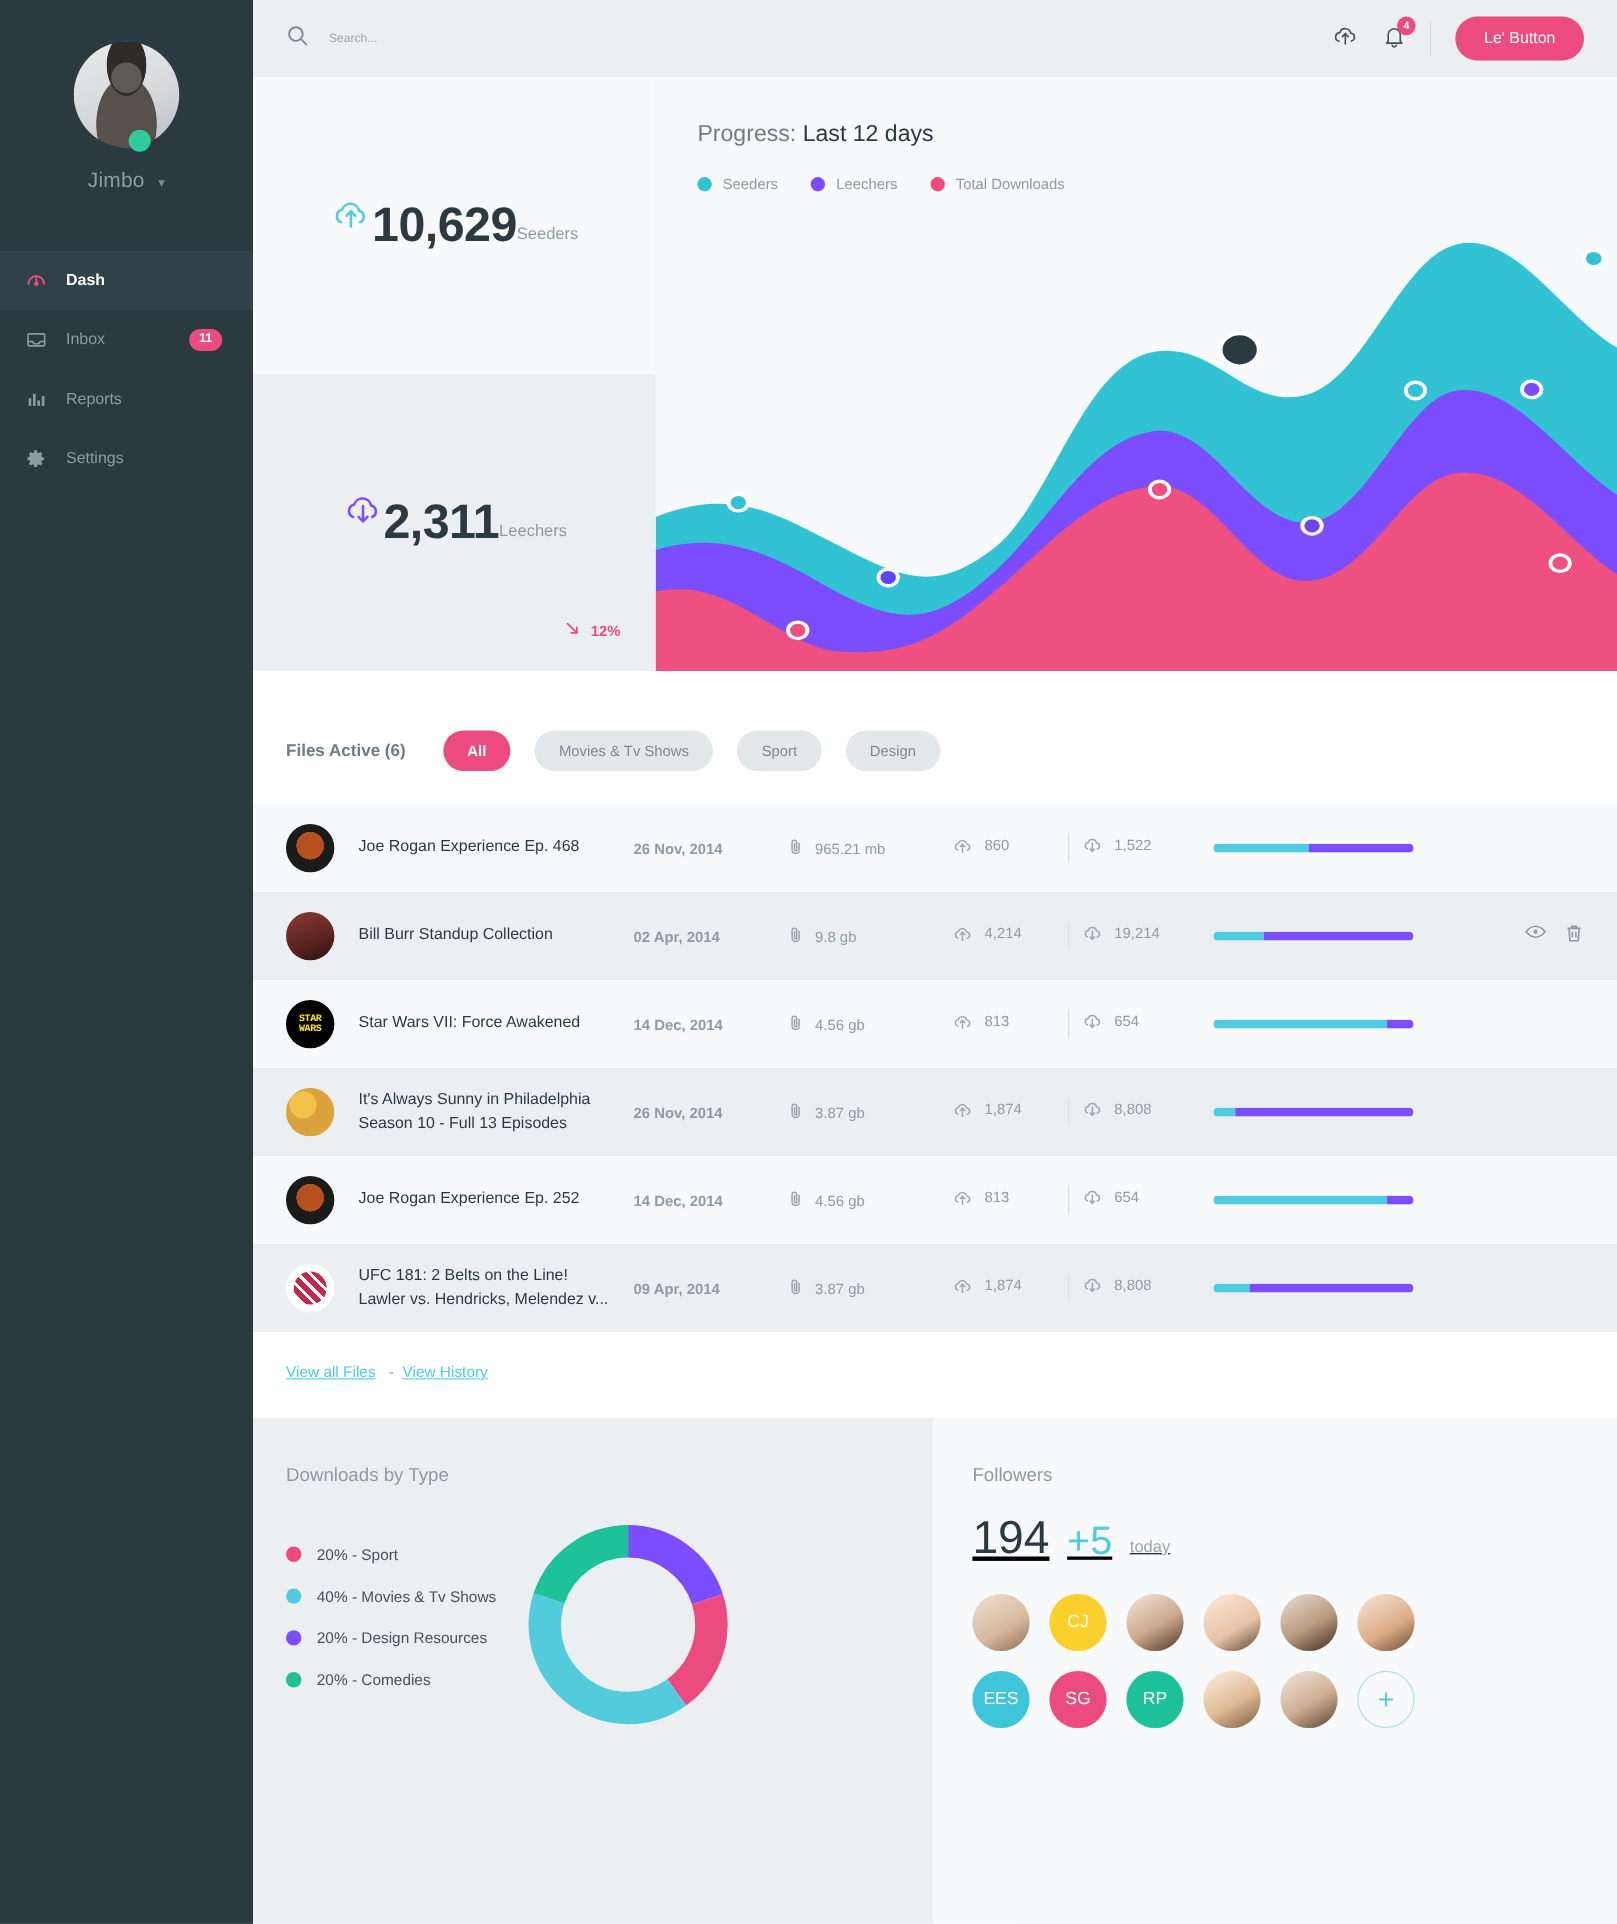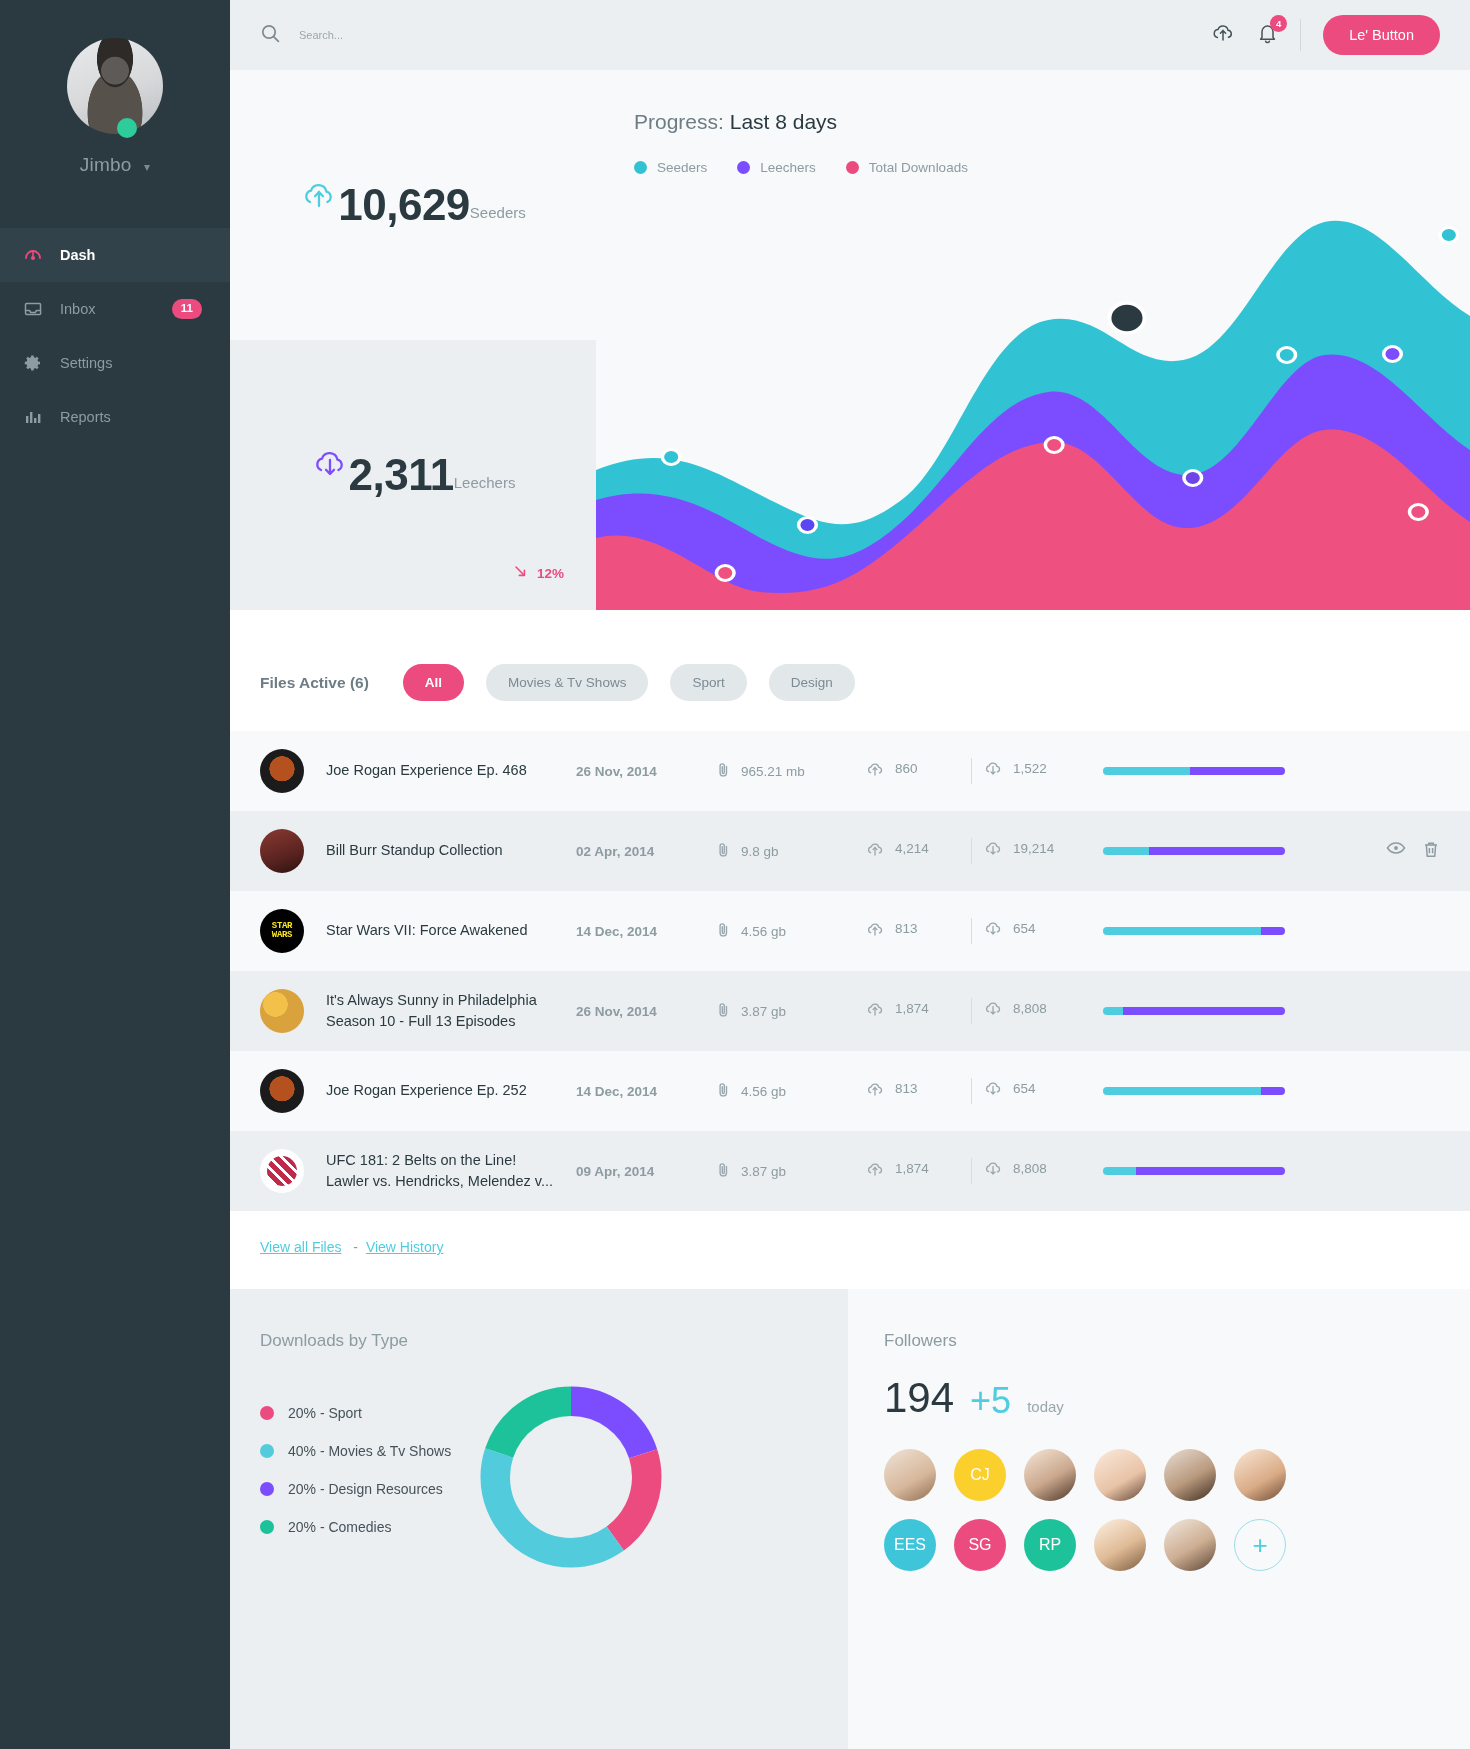--- a/index.html
+++ b/index.html
@@ -154,21 +154,21 @@
   .bottom { display:flex; flex:1; min-height:0; }
   .downloads { width:618px; flex:0 0 618px; background:#eceff1; padding:42px 0 0 30px; }
   .panel-title { font-size:17px; color:#8d9ba2; margin-bottom:26px; }
   .dl-body { display:flex; align-items:center; }
   .dl-legend { padding-top:8px; }
   .dl-legend-item { display:flex; align-items:center; gap:14px; margin-bottom:22px; font-size:14px; color:#46525a; }
   .dl-dot { width:14px; height:14px; border-radius:50%; }
   .donut { margin-left:20px; }
 
   .followers { flex:1; background:#f7f9fa; padding:42px 0 0 36px; }
-  .fol-count { display:flex; align-items:flex-end; gap:16px; margin-bottom:30px; }
+  .fol-count { display:flex; align-items:flex-end; gap:16px; margin-bottom:30px;text-decoration:underline; }
   .fol-num { font-size:42px; color:#2b3a41; line-height:1; }
   .fol-plus { font-size:36px; color:#4ecde0; line-height:1; }
   .fol-today { font-size:15px; color:#9aa7ae; padding-bottom:4px; }
   .fol-grid { display:flex; flex-wrap:wrap; gap:18px; width:470px; }
   .fol-av {
     width:52px; height:52px; border-radius:50%;
     display:flex; align-items:center; justify-content:center;
     color:#fff; font-size:16px; overflow:hidden;
   }
   .fol-add {
@@ -221,37 +221,37 @@
               <path d="M2.5 11.5h4l1.3 2h4.4l1.3-2h4.1v3a1 1 0 0 1-1 1h-13a1 1 0 0 1-1-1z" stroke-linejoin="round"></path>
             </svg>
         </span>
         <span>Inbox</span>
         <span class="nav-badge">11</span>
       </div>
 
       <div class="nav-item">
         <span class="ic">
           <svg width="20" height="20" viewBox="0 0 20 20" fill="#8d9ba2">
-              <path d="M10 6.6A3.4 3.4 0 1 0 10 13.4 3.4 3.4 0 0 0 10 6.6zm0 5.2a1.8 1.8 0 1 1 0-3.6 1.8 1.8 0 0 1 0 3.6z"></path>
-              <path d="M17 11.2v-2.4l-1.9-.3a5.6 5.6 0 0 0-.6-1.4l1.1-1.6-1.7-1.7-1.6 1.1a5.6 5.6 0 0 0-1.4-.6L10.6 2.4H8.2l-.3 1.9c-.5.14-.96.34-1.4.6L4.9 3.8 3.2 5.5l1.1 1.6c-.26.44-.46.9-.6 1.4l-1.9.3v2.4l1.9.3c.14.5.34.96.6 1.4L3.2 14.5l1.7 1.7 1.6-1.1c.44.26.9.46 1.4.6l.3 1.9h2.4l.3-1.9c.5-.14.96-.34 1.4-.6l1.6 1.1 1.7-1.7-1.1-1.6c.26-.44.46-.9.6-1.4z"></path>
-            </svg>
-        </span>
-        <span>Settings</span>
-      </div>
-
-      <div class="nav-item">
-        <span class="ic">
-          <svg width="20" height="20" viewBox="0 0 20 20" fill="#8d9ba2">
               <rect x="3" y="9" width="2.4" height="7"></rect>
               <rect x="7" y="5" width="2.4" height="11"></rect>
               <rect x="11" y="11" width="2.4" height="5"></rect>
               <rect x="15" y="7" width="2.4" height="9"></rect>
             </svg>
         </span>
         <span>Reports</span>
+      </div>
+
+      <div class="nav-item">
+        <span class="ic">
+          <svg width="20" height="20" viewBox="0 0 20 20" fill="#8d9ba2">
+              <path d="M10 6.6A3.4 3.4 0 1 0 10 13.4 3.4 3.4 0 0 0 10 6.6zm0 5.2a1.8 1.8 0 1 1 0-3.6 1.8 1.8 0 0 1 0 3.6z"></path>
+              <path d="M17 11.2v-2.4l-1.9-.3a5.6 5.6 0 0 0-.6-1.4l1.1-1.6-1.7-1.7-1.6 1.1a5.6 5.6 0 0 0-1.4-.6L10.6 2.4H8.2l-.3 1.9c-.5.14-.96.34-1.4.6L4.9 3.8 3.2 5.5l1.1 1.6c-.26.44-.46.9-.6 1.4l-1.9.3v2.4l1.9.3c.14.5.34.96.6 1.4L3.2 14.5l1.7 1.7 1.6-1.1c.44.26.9.46 1.4.6l.3 1.9h2.4l.3-1.9c.5-.14.96-.34 1.4-.6l1.6 1.1 1.7-1.7-1.1-1.6c.26-.44.46-.9.6-1.4z"></path>
+            </svg>
+        </span>
+        <span>Settings</span>
       </div>
     </nav>
   </aside>
 
   <div class="main">
 
     <header class="topbar">
       <div class="search-box">
         <span>
           <svg width="21" height="21" viewBox="0 0 21 21" fill="none" stroke="#7b8a92" stroke-width="1.7">
@@ -311,21 +311,21 @@
                 </svg>
             </span>
             <span>12%</span>
           </div>
         </div>
       </div>
 
       <div class="chart-card">
         <div class="chart-head">
           <div class="chart-title">
-            <span>Progress: </span><b>Last 8 days</b>
+            <span>Progress: </span><b>Last 12 days</b>
           </div>
           <div class="legend">
             <div class="legend-item">
               <span class="legend-dot" style="background:#31c3d4"></span>
               <span>Seeders</span>
             </div>
             <div class="legend-item">
               <span class="legend-dot" style="background:#7c4dff"></span>
               <span>Leechers</span>
             </div>

